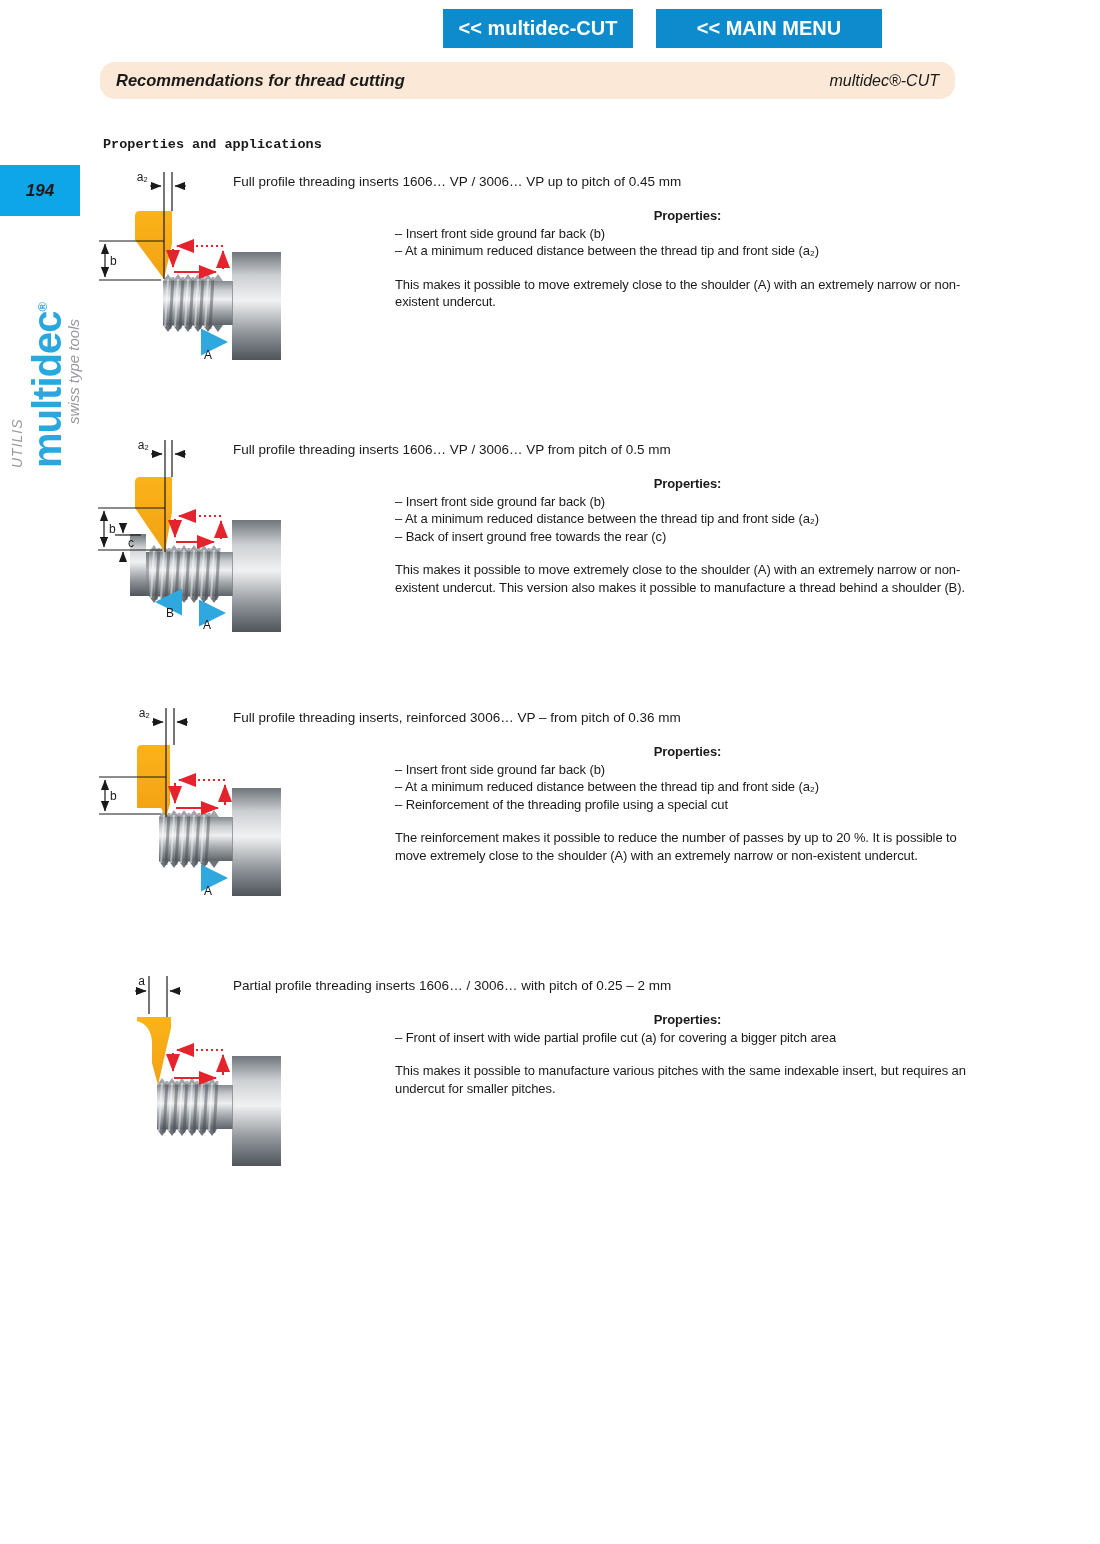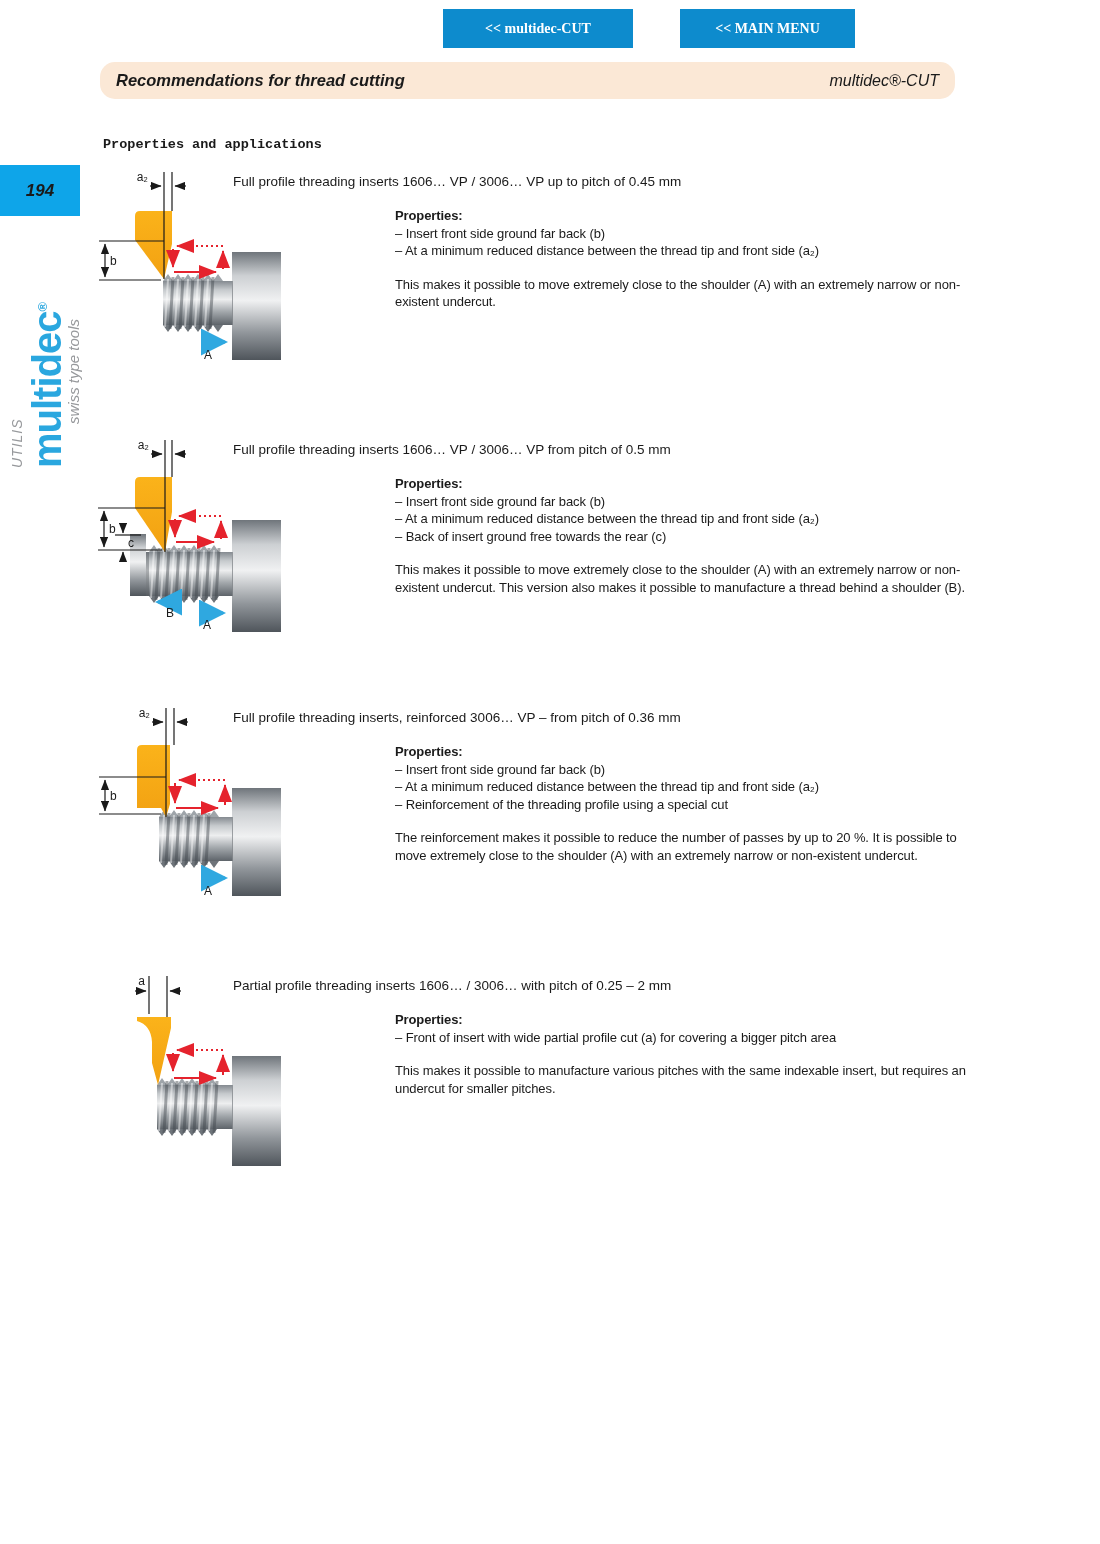--- a/index.html
+++ b/index.html
@@ -1,23 +1,23 @@
 <!DOCTYPE html>
 <html><head>
 <meta charset="utf-8">
 <style>
   html,body{margin:0;padding:0;background:#ffffff;}
   .page{position:relative;width:1100px;height:1544px;background:#fff;
         font-family:"Liberation Sans","DejaVu Sans",sans-serif;color:#1a1a1a;overflow:hidden;}
 
   
   .nav-btn{position:absolute;top:9px;height:39px;background:#0D8BCD;color:#fff;border:0;
-           font-weight:bold;font-size:14px;font-family:Liberation Serif, serif;cursor:pointer;}
+           font-weight:bold;font-size:20px;font-family:Liberation Sans, sans-serif;cursor:pointer;}
   .nav-btn.cut{left:443px;width:190px;}
-  .nav-btn.menu{left:680px;width:175px;}
+  .nav-btn.menu{left:656px;width:226px;}
 
   
   .header-bar{position:absolute;left:100px;top:62px;width:855px;height:37px;background:#FBE8D6;
               display:flex;align-items:center;justify-content:space-between;padding:0 16px;box-sizing:border-box;border-radius:15px;}
   .header-title{font-style:italic;font-weight:bold;font-size:16.5px;}
   .header-brand{font-style:italic;font-size:16px;}
 
   
   .page-num{position:absolute;left:0;top:165px;width:80px;height:51px;background:#0ea5e9;
             display:flex;align-items:center;justify-content:center;font-weight:bold;font-style:italic;font-size:17px;}
@@ -28,21 +28,21 @@
   .logo-brand sup{font-size:13px;}
   .logo-tagline{font-size:15px;font-style:italic;color:#97999C;padding-left:44px;line-height:17px;}
 
   .props-heading{position:absolute;left:103px;top:137px;font-size:13.5px;font-weight:bold;margin:0;font-family:Liberation Mono, monospace;}
 
   
   .tsec{position:absolute;left:0;width:1100px;height:260px;}
   .sec-title{position:absolute;left:233px;top:0;font-size:13.5px;}
   .tsec svg.diagram{position:absolute;left:95px;top:-10px;}
   .textblock{position:absolute;left:395px;top:33px;width:585px;font-size:13px;line-height:17.5px;letter-spacing:-0.1px;}
-  .plabel{font-weight:bold;}
+  .plabel{font-weight:bold;text-align:center;}
   .para{margin-top:16px;}
 
   
   .diagram text{font-size:12px;fill:#1a1a1a;font-family:"Liberation Sans","DejaVu Sans",sans-serif;}
   .dim{stroke:#1a1a1a;stroke-width:1.2;}
   .tpath{stroke:#E5232D;stroke-width:2;fill:none;}
   .cy{stroke:#2FA8E0;stroke-width:3;}
   .groove{stroke:#40464C;stroke-width:3;opacity:.45;}
   .glint{stroke:#ffffff;stroke-width:2;opacity:.45;}
 </style>

